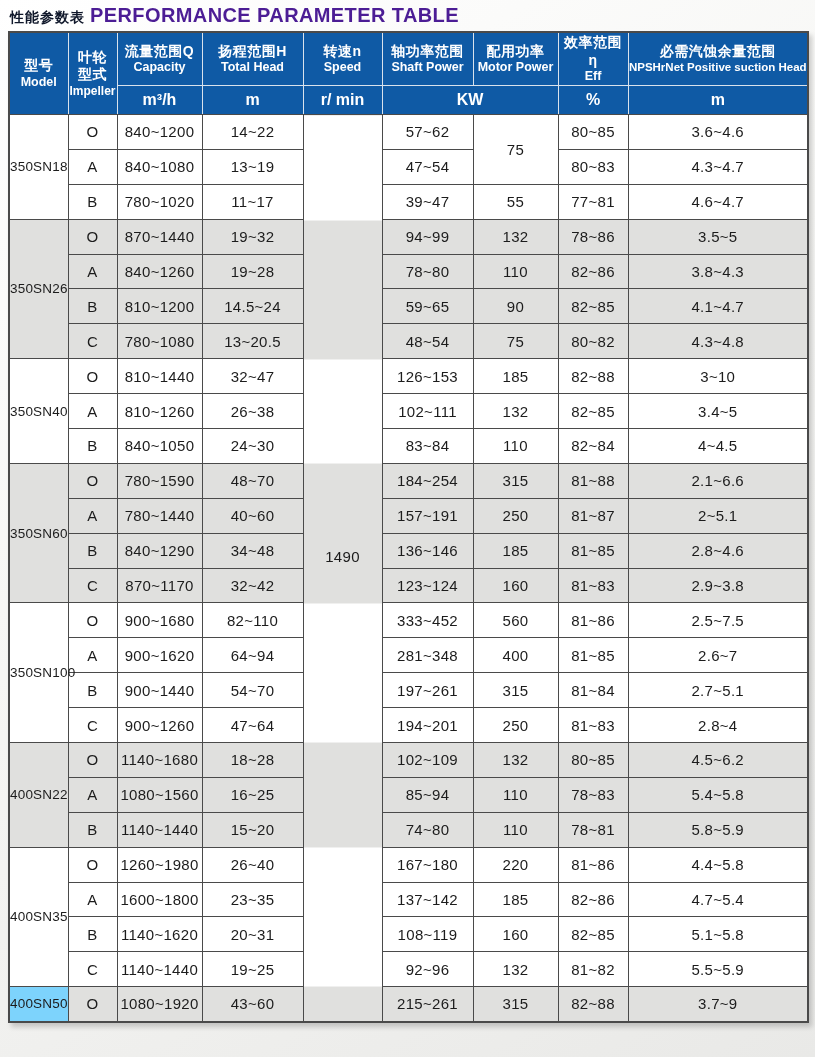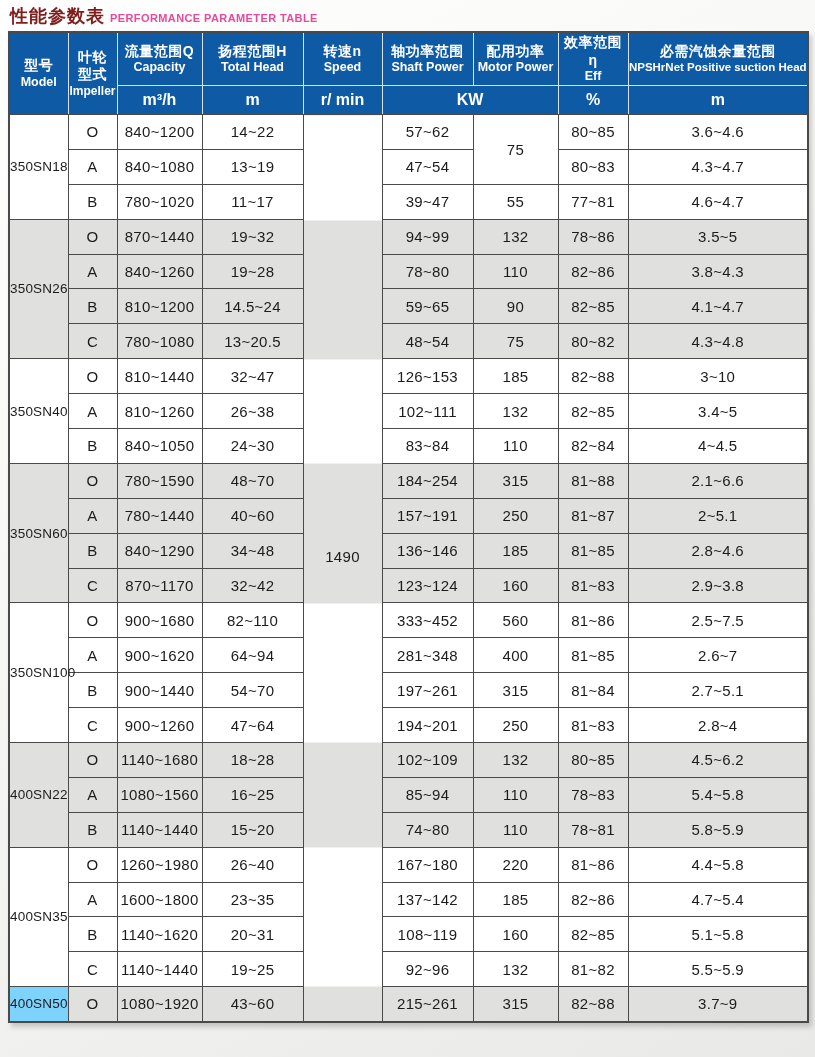--- a/index.html
+++ b/index.html
@@ -5,22 +5,22 @@
   * { margin:0; padding:0; box-sizing:border-box; }
   html,body { width:815px; height:1057px; }
   body {
     font-family:"Liberation Sans","DejaVu Sans",sans-serif;
     background:linear-gradient(150deg,#ffffff 0%,#f7f7f5 40%,#e9e9e7 100%);
     color:#1a1a1a;
     overflow:hidden;
   }
   .page { position:relative; width:815px; height:1057px; }
   .title { position:absolute; left:10px; top:4px; white-space:nowrap; }
-  .title-zh { font-size:18px; font-weight:bold; color:#7f1d1d; letter-spacing:1px; }
-  .title-en { font-size:11px; font-weight:bold; color:#ec4899; letter-spacing:0.4px; margin-left:5px; }
+  .title-zh { font-size:14px; font-weight:bold; color:#0f172a; letter-spacing:1px; }
+  .title-en { font-size:20px; font-weight:bold; color:#4c1d95; letter-spacing:0.4px; margin-left:5px; }
 
   table.perf-table {
     position:absolute; left:8px; top:31px;
     width:799px; table-layout:fixed;
     border-collapse:collapse;
     border:2px solid #4a4a4a;
     box-shadow:3px 4px 5px rgba(0,0,0,0.18);
     background:#fff;
   }
   thead th {

